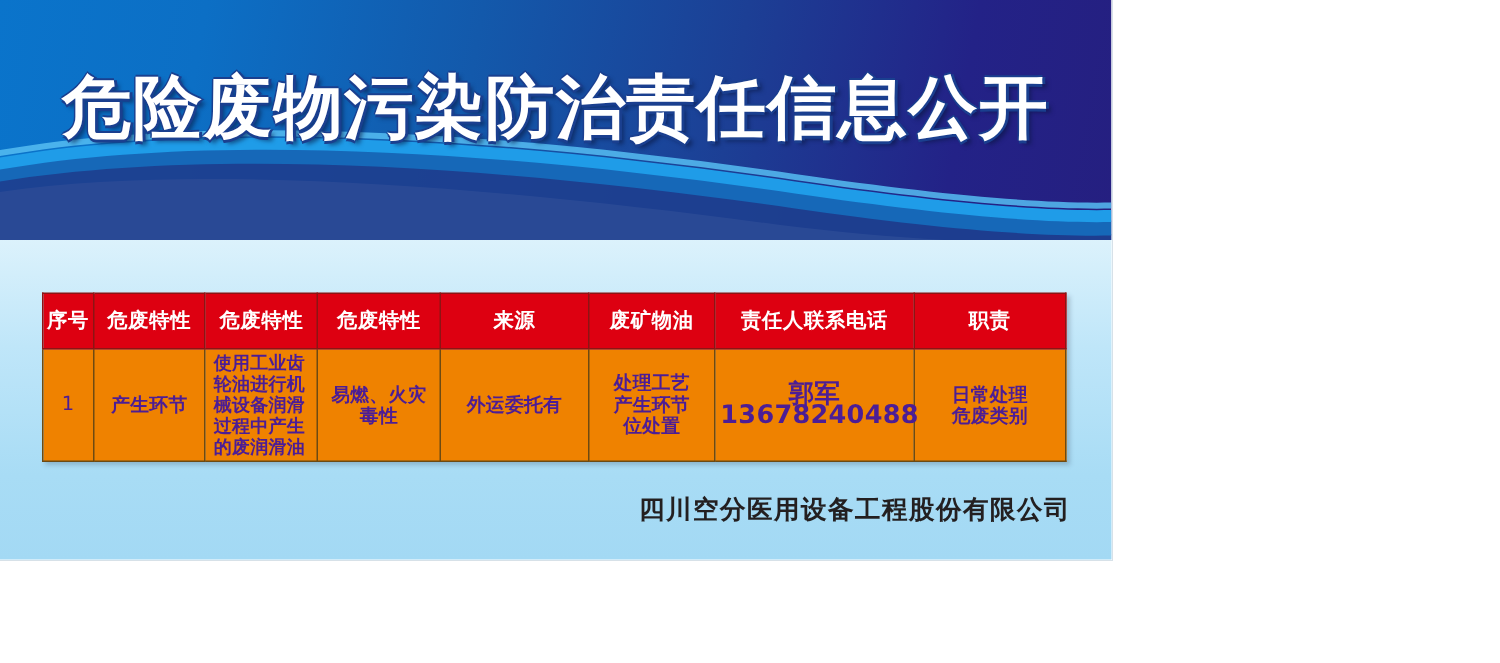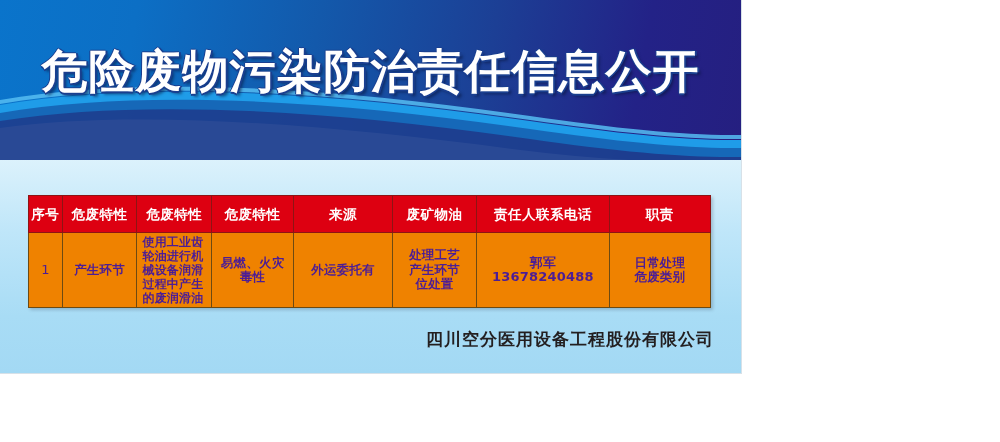--- a/index.html
+++ b/index.html
@@ -112,21 +112,21 @@
     font-weight: normal;
     font-size: 13px;
   }
   #info-table tbody td.tight {
     font-size: 12px;
     line-height: 14px;
     text-align: left;
     padding-left: 5px;
   }
   #info-table tbody td.phone {
-    font-size: 13px;
+    font-size: 17px;
     text-align: center;
   }
   .cell-line { display: block; }
 
   
   #company {
     position: absolute;
     left: 0;
     top: 328px;
     width: 714px;

